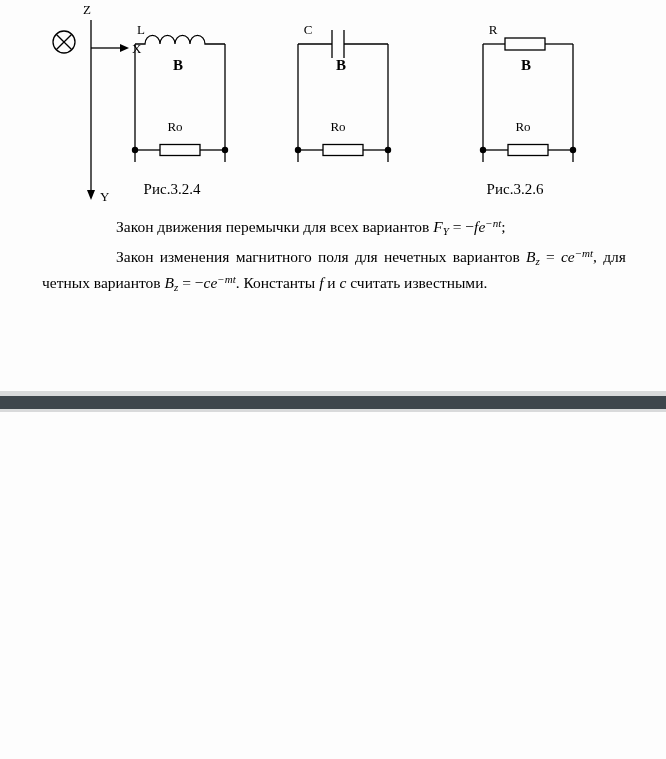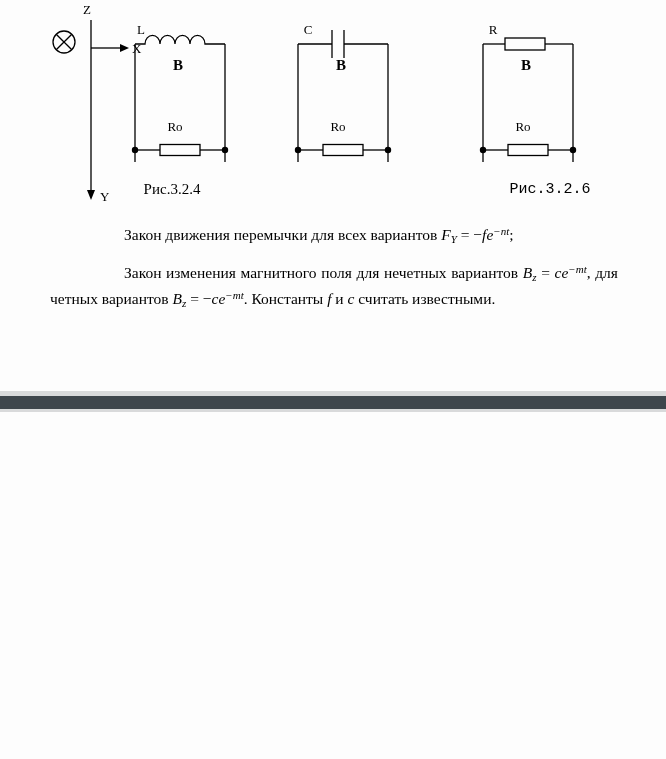--- a/index.html
+++ b/index.html
@@ -20,25 +20,25 @@
   svg rect.box{fill:#fdfdfd;}
   svg circle.node{fill:#000;stroke:none;}
   svg circle.ring{stroke:#000;stroke-width:1.3;fill:none;}
   svg text{font-family:"Liberation Serif",serif;font-size:13px;fill:#000;}
   svg text.bfield{font-size:15px;font-weight:bold;}
 
   .axes{position:absolute;left:34px;top:2px;}
   .figure{position:absolute;top:24px;}
   .fig1{left:120px;} .fig2{left:283px;} .fig3{left:468px;}
   .fig-caption{position:absolute;top:181px;width:120px;text-align:center;font-size:15px;}
-  .cap1{left:112px;} .cap2{left:281px;} .cap3{left:490px;font-family:Liberation Mono, monospace;}
+  .cap1{left:112px;} .cap2{left:281px;} .cap3{left:455px;}
 
   .laws{position:absolute;left:38px;top:210px;width:592px;
         font-size:15.5px;line-height:26px;text-align:justify;}
-  .laws p{margin:12px;text-indent:74px;font-family:Liberation Serif, serif;}
+  .laws p{margin:4px;text-indent:74px;font-family:Liberation Serif, serif;}
   .math i{font-style:italic;}
   .math sub,.math sup{font-style:italic;font-size:11px;line-height:0;}
   .math sub{vertical-align:-3px;}
   .math sup{vertical-align:5px;}
 </style>
 </head>
 <body>
 
 <div class="page top-page">
 

